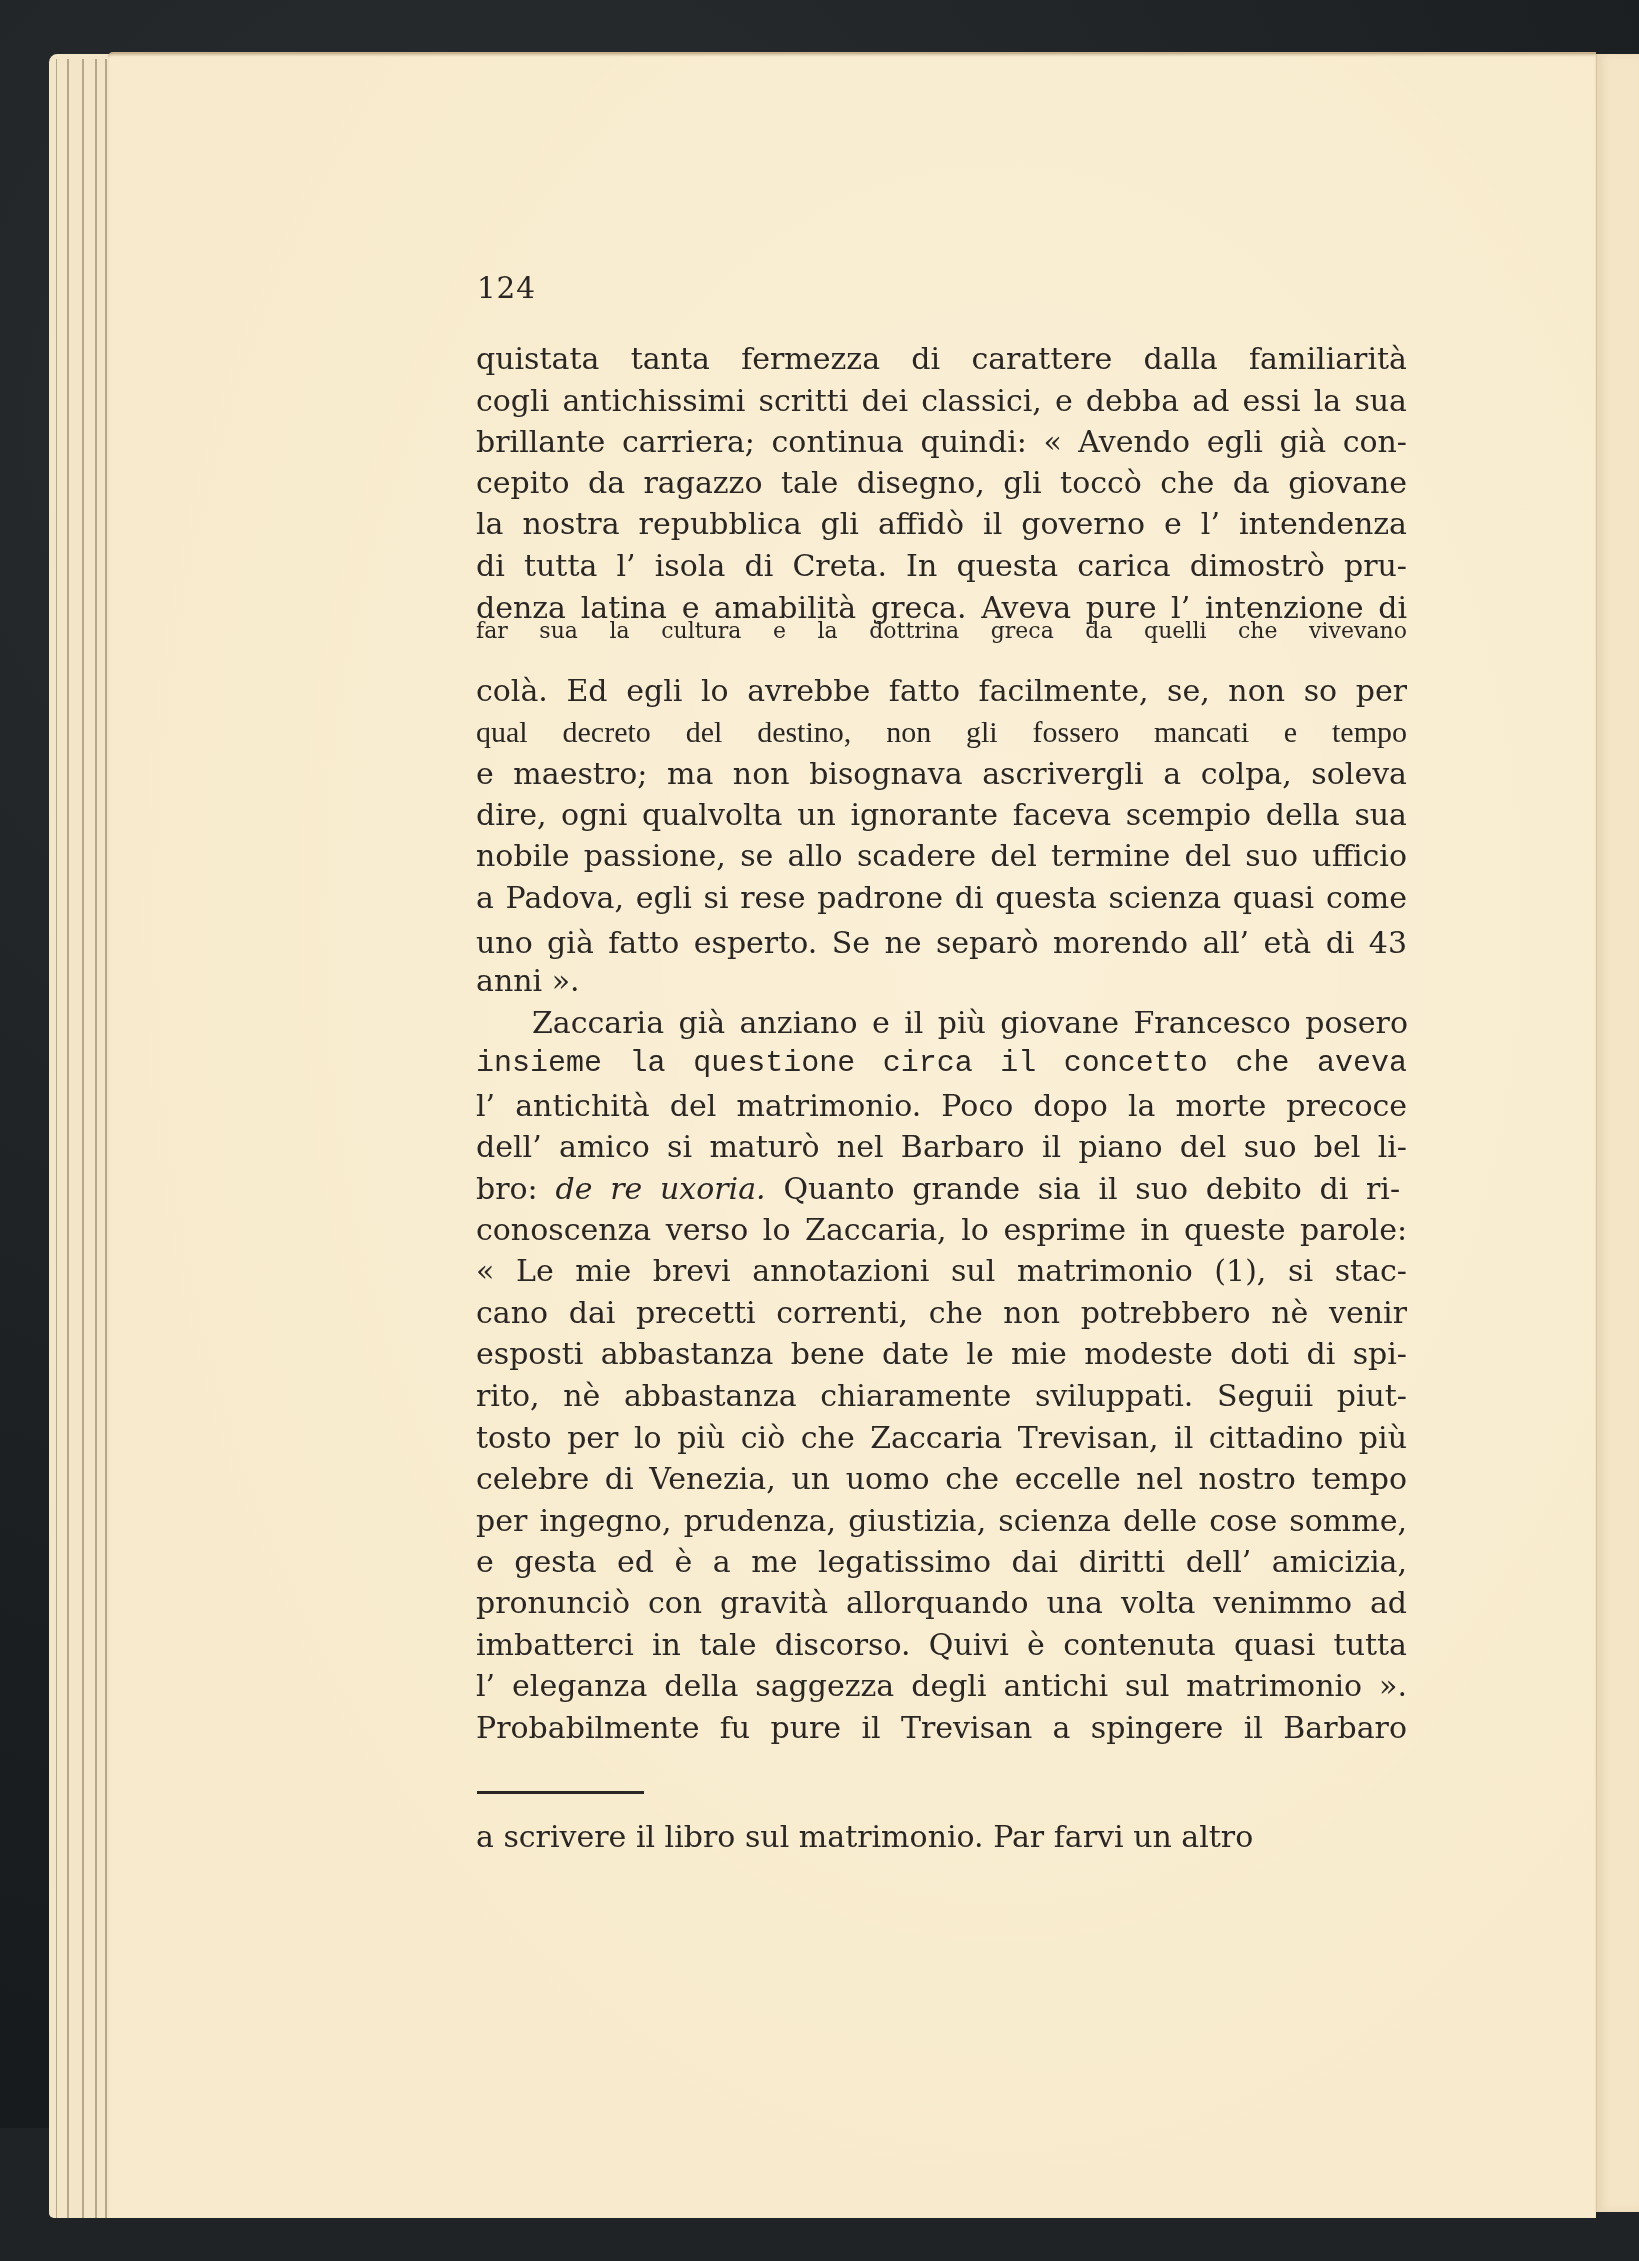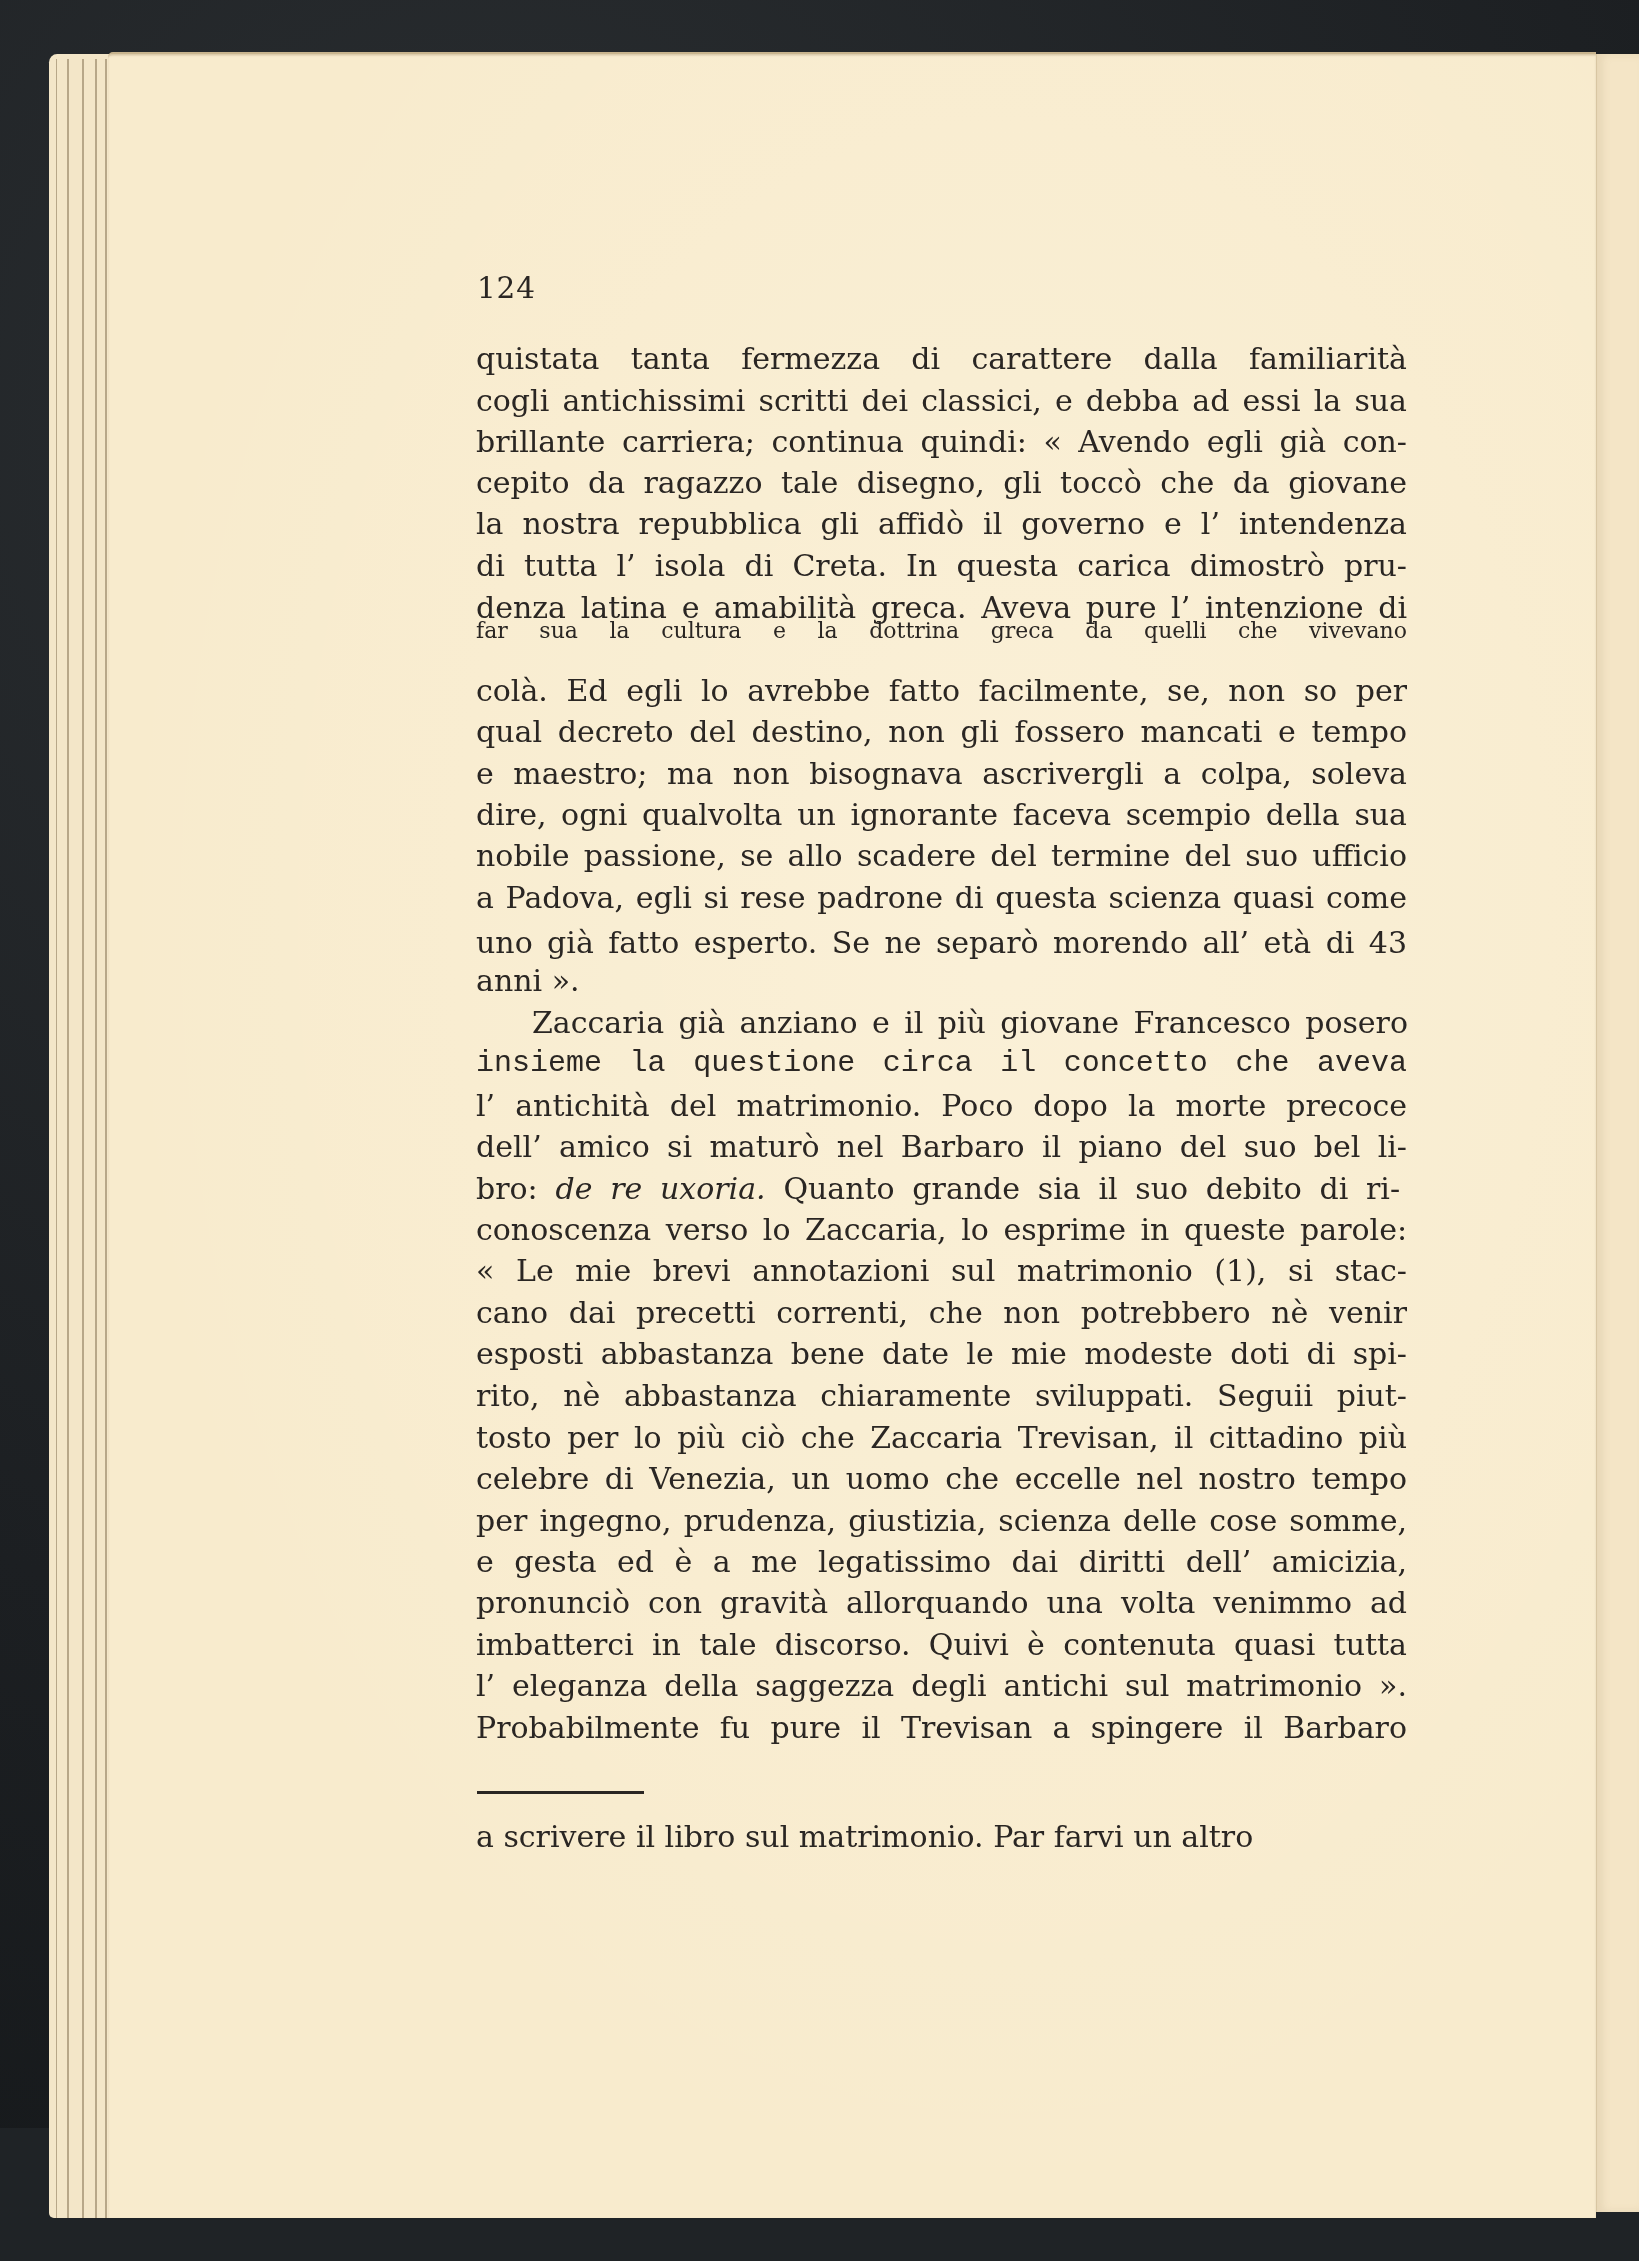--- a/index.html
+++ b/index.html
@@ -107,21 +107,21 @@
   <div id="body">
       <div class="text body-line" style="top: 338px; white-space: normal; overflow: hidden; font-size: 30px;">quistata tanta fermezza di carattere dalla familiarità</div>
       <div class="text body-line" style="top: 380px; white-space: normal; overflow: hidden; font-size: 30px;">cogli antichissimi scritti dei classici, e debba ad essi la sua</div>
       <div class="text body-line" style="top: 421px; white-space: normal; overflow: hidden; font-size: 30px;">brillante carriera; continua quindi: « Avendo egli già con-</div>
       <div class="text body-line" style="top: 462px; white-space: normal; overflow: hidden; font-size: 30px;">cepito da ragazzo tale disegno, gli toccò che da giovane</div>
       <div class="text body-line" style="top: 503px; white-space: normal; overflow: hidden; font-size: 30px;">la nostra repubblica gli affidò il governo e l’ intendenza</div>
       <div class="text body-line" style="top: 545px; white-space: normal; overflow: hidden; font-size: 30px;">di tutta l’ isola di Creta. In questa carica dimostrò pru-</div>
       <div class="text body-line" style="top: 587px; white-space: normal; overflow: hidden; font-size: 30px;">denza latina e amabilità greca. Aveva pure l’ intenzione di</div>
       <div class="text body-line" style="top: 610px; white-space: normal; overflow: hidden; font-size: 22px;">far sua la cultura e la dottrina greca da quelli che vivevano</div>
       <div class="text body-line" style="top: 670px; white-space: normal; overflow: hidden; font-size: 30px;">colà. Ed egli lo avrebbe fatto facilmente, se, non so per</div>
-      <div class="text body-line" style="top: 711px; white-space: normal; overflow: hidden; font-size: 30px;">qual decreto del destino, non gli fossero mancati e tempo</div>
+      <div class="text body-line" style="top: 711px; white-space: normal; overflow: hidden; font-size: 30px; font-family: Liberation Serif, serif;">qual decreto del destino, non gli fossero mancati e tempo</div>
       <div class="text body-line" style="top: 753px; white-space: normal; overflow: hidden; font-size: 30px;">e maestro; ma non bisognava ascrivergli a colpa, soleva</div>
       <div class="text body-line" style="top: 794px; white-space: normal; overflow: hidden; font-size: 30px;">dire, ogni qualvolta un ignorante faceva scempio della sua</div>
       <div class="text body-line" style="top: 835px; white-space: normal; overflow: hidden; font-size: 30px;">nobile passione, se allo scadere del termine del suo ufficio</div>
       <div class="text body-line" style="top: 877px; white-space: normal; overflow: hidden; font-size: 30px;">a Padova, egli si rese padrone di questa scienza quasi come</div>
       <div class="text body-line" style="top: 922px; white-space: normal; overflow: hidden; font-size: 30px;">uno già fatto esperto. Se ne separò morendo all’ età di 43</div>
       <div class="text body-line last" style="top: 960px; white-space: normal; overflow: hidden; font-size: 30px;">anni ».</div>
       <div class="text body-line indent" style="top: 1002px; white-space: normal; overflow: hidden; font-size: 30px;">Zaccaria già anziano e il più giovane Francesco posero</div>
       <div class="text body-line" style="top: 1043px; white-space: normal; overflow: hidden; font-size: 30px; font-family: Liberation Mono, monospace;">insieme la questione circa il concetto che aveva avuto</div>
       <div class="text body-line" style="top: 1085px; white-space: normal; overflow: hidden; font-size: 30px;">l’ antichità del matrimonio. Poco dopo la morte precoce</div>
       <div class="text body-line" style="top: 1126px; white-space: normal; overflow: hidden; font-size: 30px;">dell’ amico si maturò nel Barbaro il piano del suo bel li-</div>

